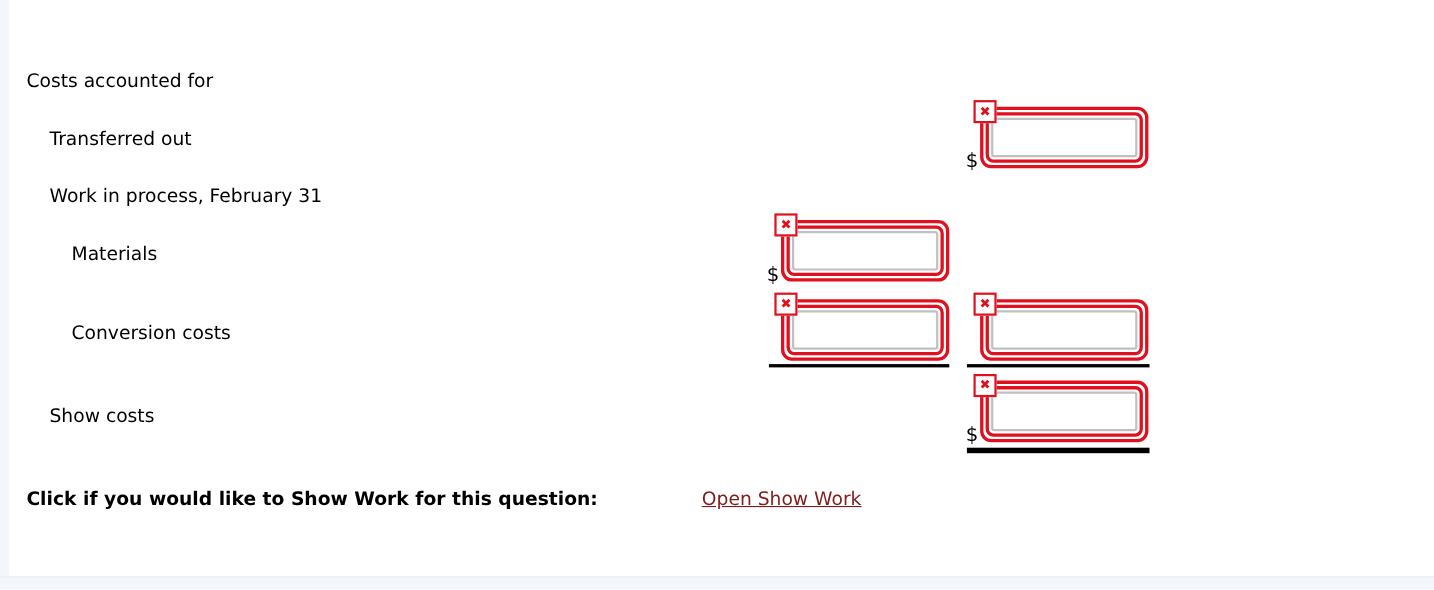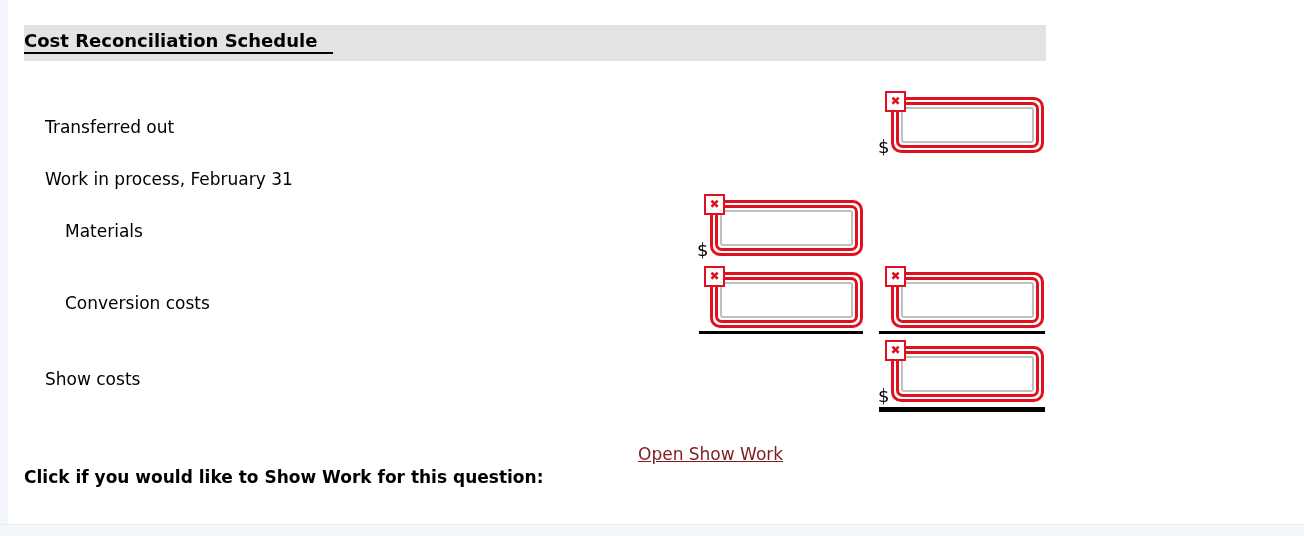--- a/index.html
+++ b/index.html
@@ -80,43 +80,41 @@
     z-index: 2;
   }
   .currency {
     position: absolute; left: -13px; bottom: -4px;
     font-size: 18px;
     color: #000;
   }
   .rule { position: absolute; background: #000; }
   .prompt {
     position: absolute; left: 24px; top: 444px;
-    font-size: 17px; font-weight: bold; white-space: nowrap; margin-top: 23px;
+    font-size: 17px; font-weight: bold; white-space: nowrap;
   }
   .show-work-link {
     position: absolute; left: 638px; top: 444px;
     font-size: 17px;
     color: #7f1d1d;
     text-decoration: underline;
     white-space: nowrap;
     cursor: pointer;
   }
 </style>
 </head>
 <body>
 
 <div class="page">
 
   <div class="left-strip"></div>
   <div class="bottom-strip"></div>
 
-  <div class="band">
-    <span class="title">Cost Reconciliation Schedule</span>
-  </div>
 
+  <div class="lbl" style="left:24px; top:64px;">Costs accounted for</div>
   <div class="lbl" style="left:45px; top:117px;">Transferred out</div>
   <div class="lbl" style="left:45px; top:169px;">Work in process, February 31</div>
   <div class="lbl" style="left:65px; top:221px;">Materials</div>
   <div class="lbl" style="left:65px; top:293px;">Conversion costs</div>
   <div class="lbl" style="left:45px; top:369px;">Show costs</div>
 
   <div class="field" style="left:891px; top:97px;">
     <div class="ring-outer">
       <div class="ring-inner">
         <input type="text" class="answer-input" value="" style="">

